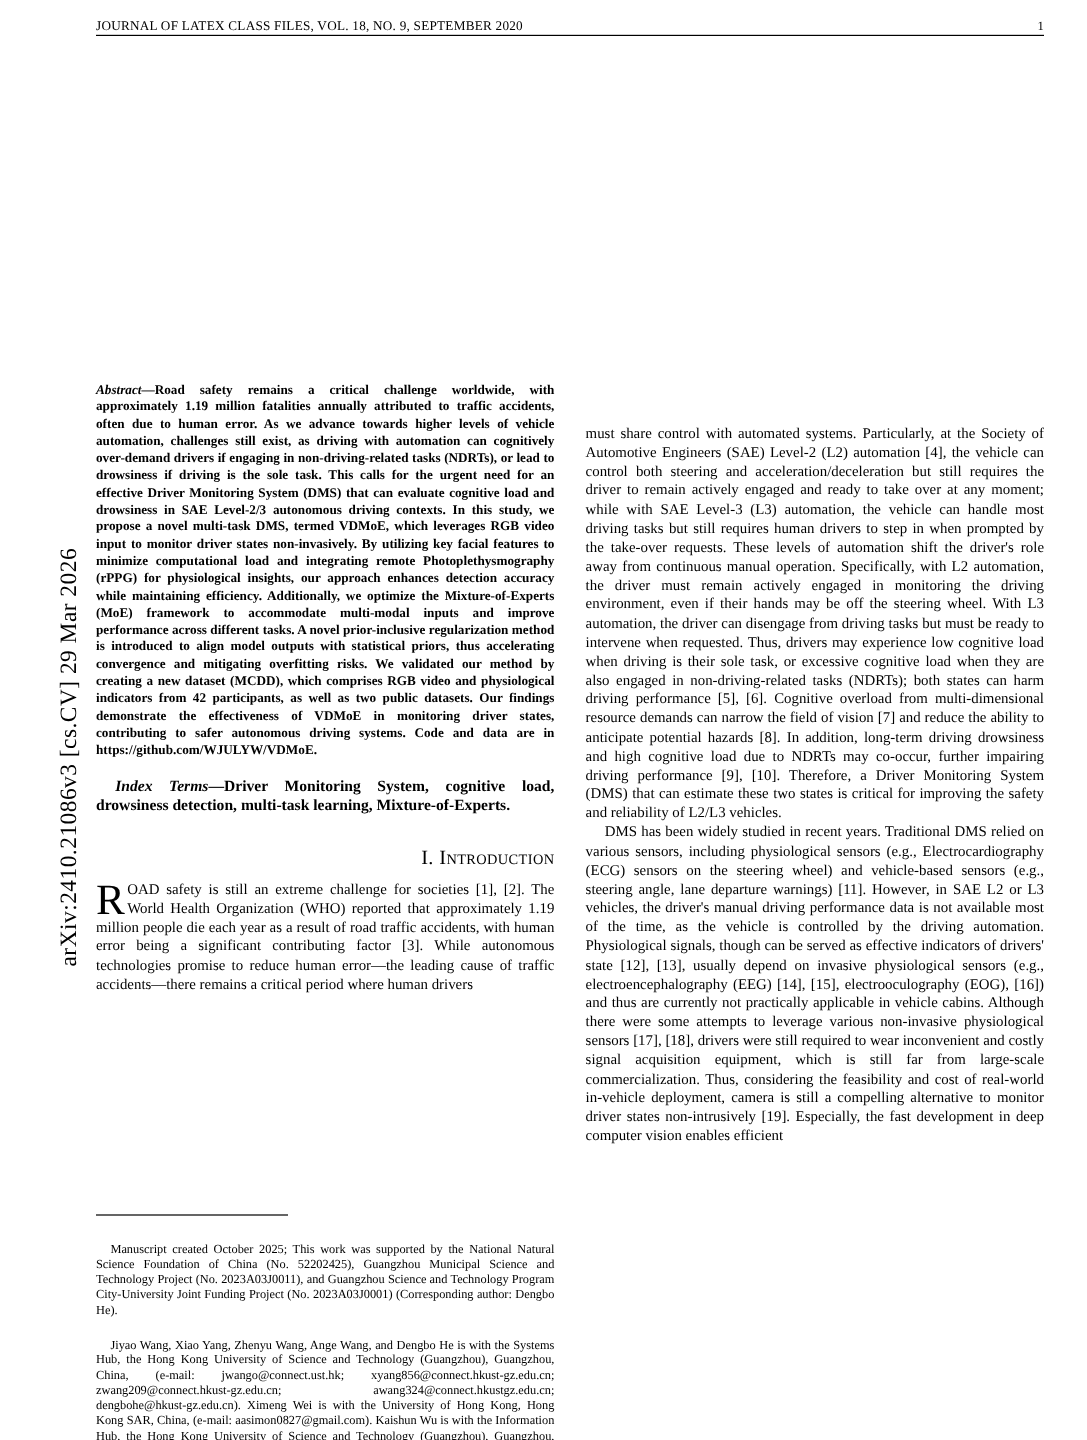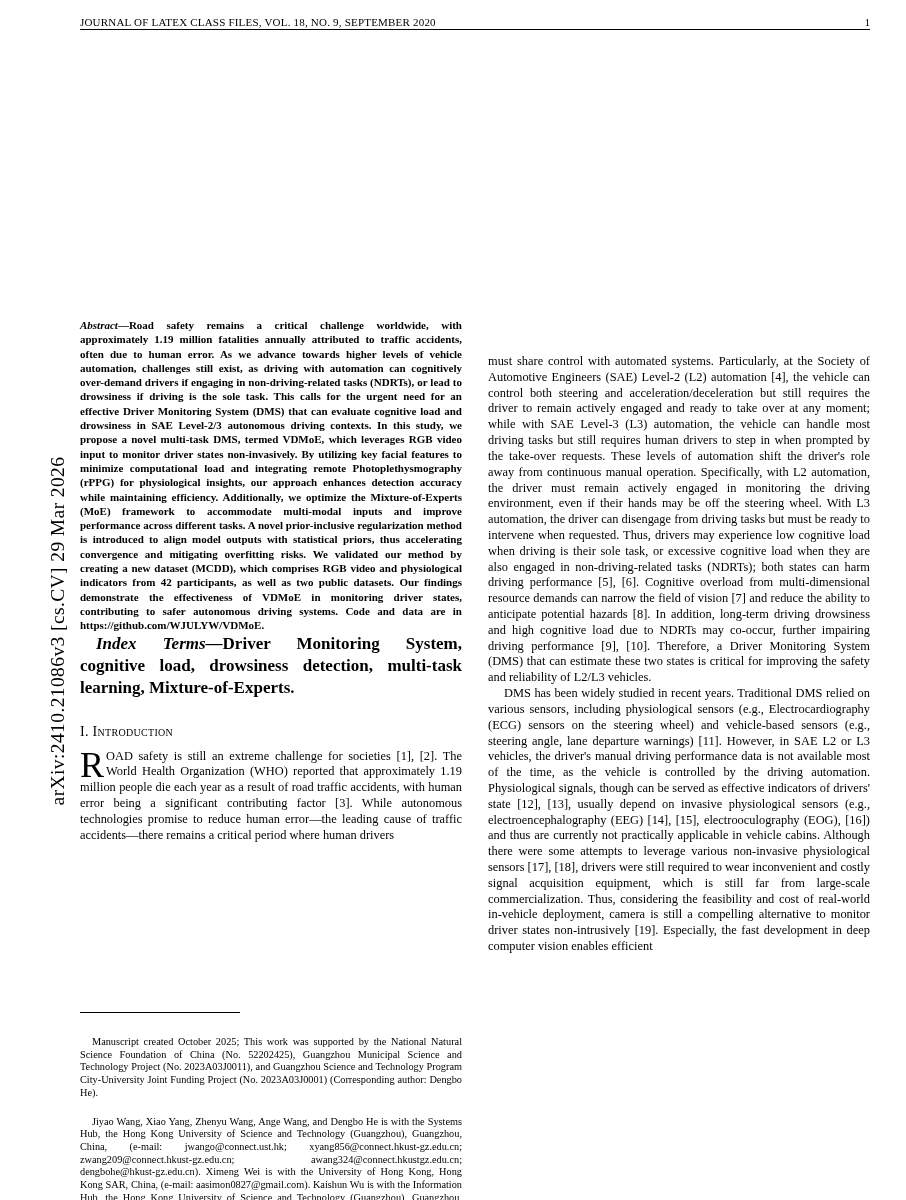--- a/index.html
+++ b/index.html
@@ -104,33 +104,34 @@
     font-size: 11px;
     line-height: 1.30;
     text-align: justify;
   }
   .abstract .lead {
     font-style: italic;
     font-weight: bold;
   }
   .indexterms {
     font-weight: bold;
-    font-size: 17px;
+    font-size: 13px;
     line-height: 1.30;
     text-align: justify;
+    margin-top: 14px;
     text-indent: 16px;
   }
   .indexterms .lead {
     font-style: italic;
     font-weight: bold;
   }
   .section-head {
-    text-align: left;
+    text-align: right;
     font-variant: small-caps;
-    font-size: 14px;
+    font-size: 17px;
     margin-top: 24px;
     margin-bottom: 8px;
     letter-spacing: 0.3px;
   }
   .dropcap-par {
     position: relative;
     text-align: justify;
     font-size: 12.4px;
     line-height: 1.275;
   }

